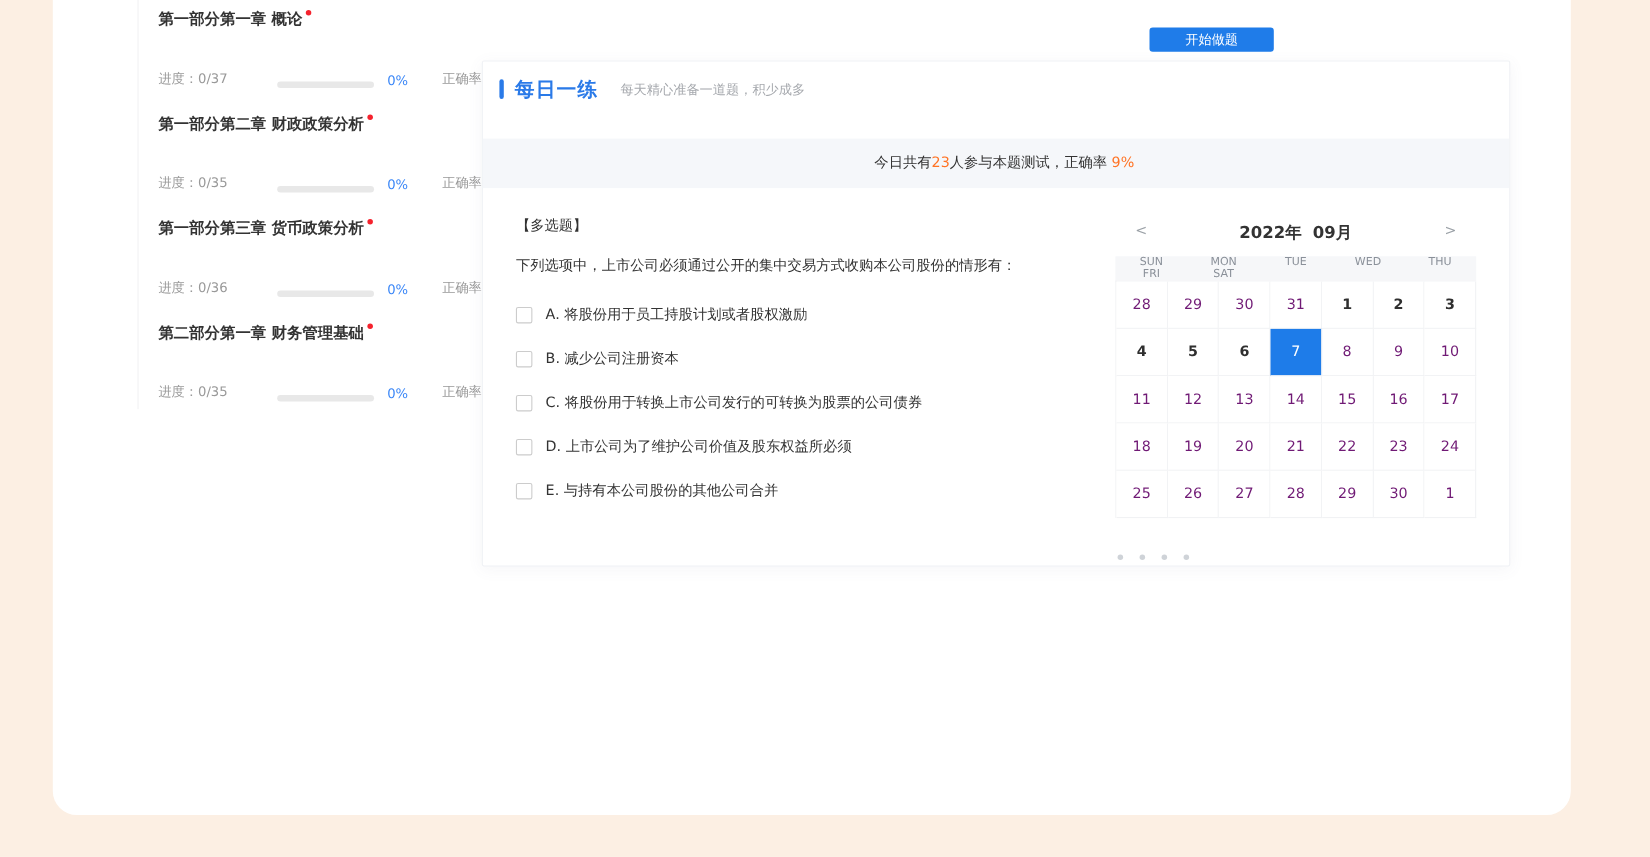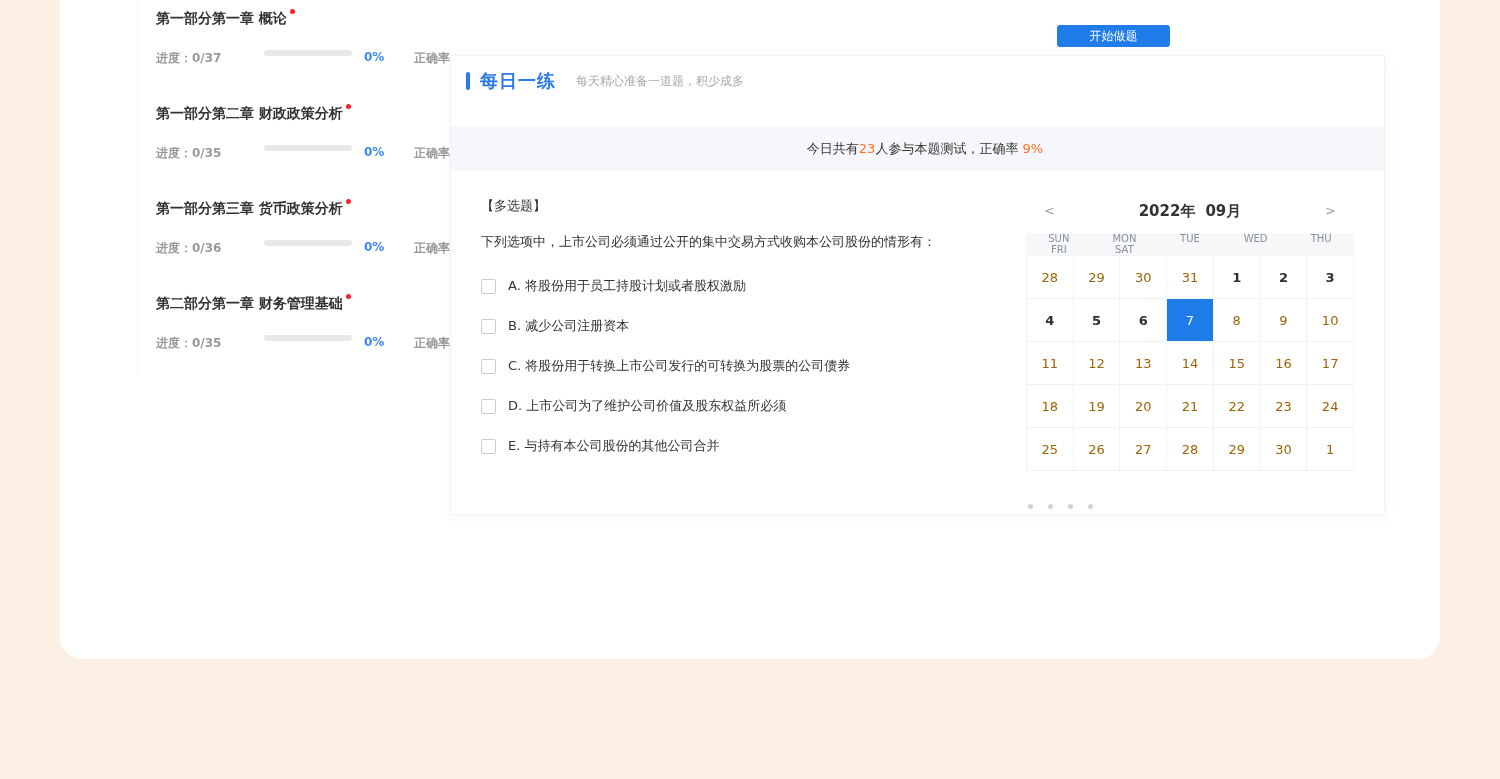--- a/index.html
+++ b/index.html
@@ -1,25 +1,25 @@
 <!DOCTYPE html>
 <html><head>
 <meta charset="utf-8">
 <style>
   * { margin:0; padding:0; box-sizing:border-box; }
   body { font-family:"DejaVu Sans","Liberation Sans",sans-serif; }
   .page { position:relative; width:1500px; height:779px; background:#fcefe3; overflow:hidden; }
-  .content { position:absolute; left:60px; top:0; width:1380px; height:659px; background:#fff; border-radius:0 0 22px 22px; }
+  .content { position:absolute; left:48px; top:0; width:1380px; height:741px; background:#fff; border-radius:0 0 22px 22px; }
 
   
   .chapter-list { position:absolute; left:77px; top:0; width:560px; height:372px; border-left:1px solid #f2f2f3; padding-left:18px; }
   .chapter { height:95px; padding-top:8px; }
   .ch-title { font-size:14px; font-weight:700; color:#333; line-height:20px; }
   .ndot { display:inline-block; width:5px; height:5px; border-radius:50%; background:#f5222d; vertical-align:top; margin:1px 0 0 3px; }
-  .ch-progress { display:flex; align-items:flex-start; margin-top:22px; font-size:12px; color:#999; height:12px;font-weight:bold; }
+  .ch-progress { display:flex; align-items:flex-end; margin-top:40px; font-size:12px; color:#999; height:12px; }
   .ch-progress .lbl { width:108px; }
   .pbar { width:88px; height:6px; background:#e8e8e8; border-radius:3px; overflow:hidden; position:relative; }
   .pfill { display:block; height:6px; width:0; background:#3b87f7; border-radius:3px; }
   .pct { color:#3b87f7; width:30px; margin-left:12px; }
   .acc { margin-left:20px; white-space:nowrap; color:#999; }
 
   .start-btn { position:absolute; left:997px; top:25px; width:113px; height:22px; background:#1f7ce9; color:#fff; font-size:12px; line-height:22px; text-align:center; border:none; border-radius:3px; cursor:pointer; z-index:2; }
 
   
   .daily { position:absolute; left:390px; top:55px; width:935px; height:460px; background:#fff; border:1px solid #f0f2f5; box-shadow:0 3px 14px rgba(100,110,130,.06); border-radius:2px; z-index:5; }
@@ -40,21 +40,21 @@
 
   
   .calendar { position:absolute; left:575px; top:142px; width:328px; }
   .cal-head { position:relative; display:flex; align-items:center; justify-content:center; height:26px; }
   .cal-head .ym { display:flex; gap:10px; font-size:15px; font-weight:400; color:#333; }
   .arrow { position:absolute; top:0; line-height:26px; color:#9aa0a6; font-size:13px; cursor:pointer; padding:0 4px; }
   .arrow.prev { left:14px; } .arrow.next { right:14px; }
   .cal-weekdays { display:grid; grid-template-columns:repeat(5,1fr); height:22px; margin-top:9px; background:#f6f7f9; align-items:center; text-align:center; font-size:10px; color:#8a9099; }
   .cal-grid { display:grid; grid-template-columns:repeat(7,1fr); grid-auto-rows:43px; border-left:1px solid #f1f2f4; border-top:1px solid #f1f2f4; }
   .cell { display:flex; align-items:center; justify-content:center; border-right:1px solid #f1f2f4; border-bottom:1px solid #f1f2f4; font-size:13px; color:#2f2f2f; font-weight:700; cursor:pointer; background:#fff; }
-  .cell.muted { color:#a16207; font-weight:400; }
+  .cell.muted { color:#701a75; font-weight:400; }
   .cell.selected { background:#1e7ce9; color:#fff; font-weight:400; }
   .cal-dots { position:absolute; left:577px; top:448px; display:flex; gap:15px; }
   .cal-dots i { width:5px; height:5px; border-radius:50%; background:#cfd3d8; }
 </style>
 </head>
 <body>
 
 <div class="page">
   <div class="content">
 

